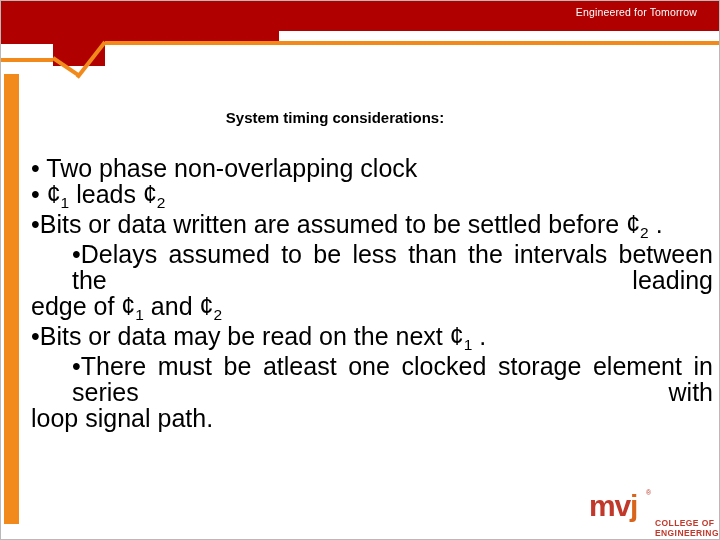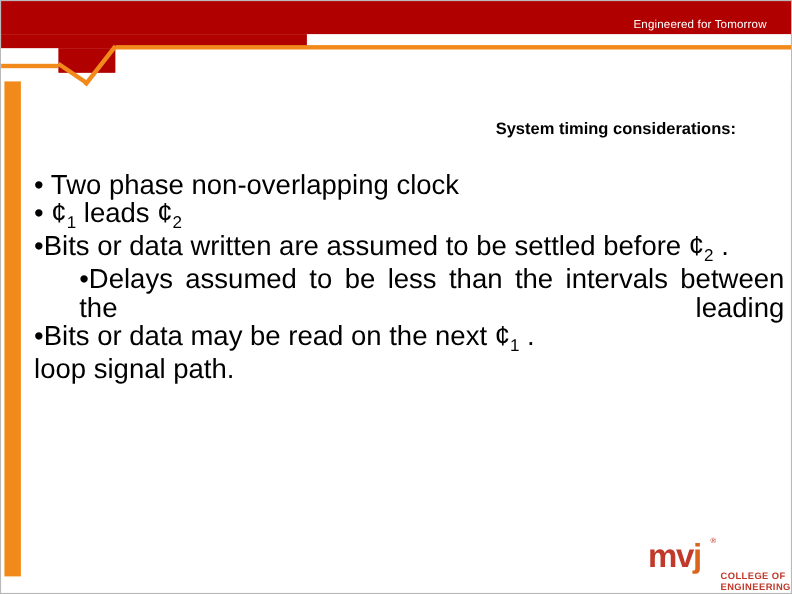--- a/index.html
+++ b/index.html
@@ -35,21 +35,21 @@
     left: 0;
     top: 30px;
     width: 278px;
     height: 13px;
     background: #b00000;
     z-index: 3;
   }
   .header-tagline {
     position: absolute;
     right: 22px;
-    top: 15px;
+    top: 5px;
     font-size: 10.5px;
     color: #ffffff;
     letter-spacing: 0.15px;
     white-space: nowrap;
     z-index: 6;
   }
   
   .notch-red {
     position: absolute;
     left: 52px;
@@ -130,21 +130,21 @@
     background: #f28a1b;
     z-index: 2;
   }
 
   
   .title {
     position: absolute;
     left: 0;
     top: 108px;
     width: 668px;
-    text-align: right;
+    text-align: center;
     font-size: 15px;
     font-weight: bold;
     color: #000000;
     z-index: 5;
   }
   .body-block {
     position: absolute;
     left: 30px;
     top: 154px;
     width: 682px;
@@ -253,25 +253,31 @@
 
     <div class="ln">
       <span>•Bits or data written are assumed to be settled before ¢</span><sub>2</sub><span> .</span>
     </div>
 
 
     <div class="ln justify">
       <span>•Delays assumed to be less than the intervals between the leading</span>
     </div>
 
+    <div class="ln">
+      <span>edge of ¢</span><sub>1</sub><span>  and ¢</span><sub>2</sub>
+    </div>
 
     <div class="ln">
       <span>•Bits or data may be read on the next ¢</span><sub>1</sub><span> .</span>
     </div>
 
+    <div class="ln justify">
+      <span>•There must be atleast one clocked storage element in series with</span>
+    </div>
 
 
     <div class="ln">
       <span>loop signal path.</span>
     </div>
 
   </div>
 
   <div class="logo">
     <div class="logo-mark"><span class="logo-m">m</span><span class="logo-v">v</span><span class="logo-j">j</span></div>

